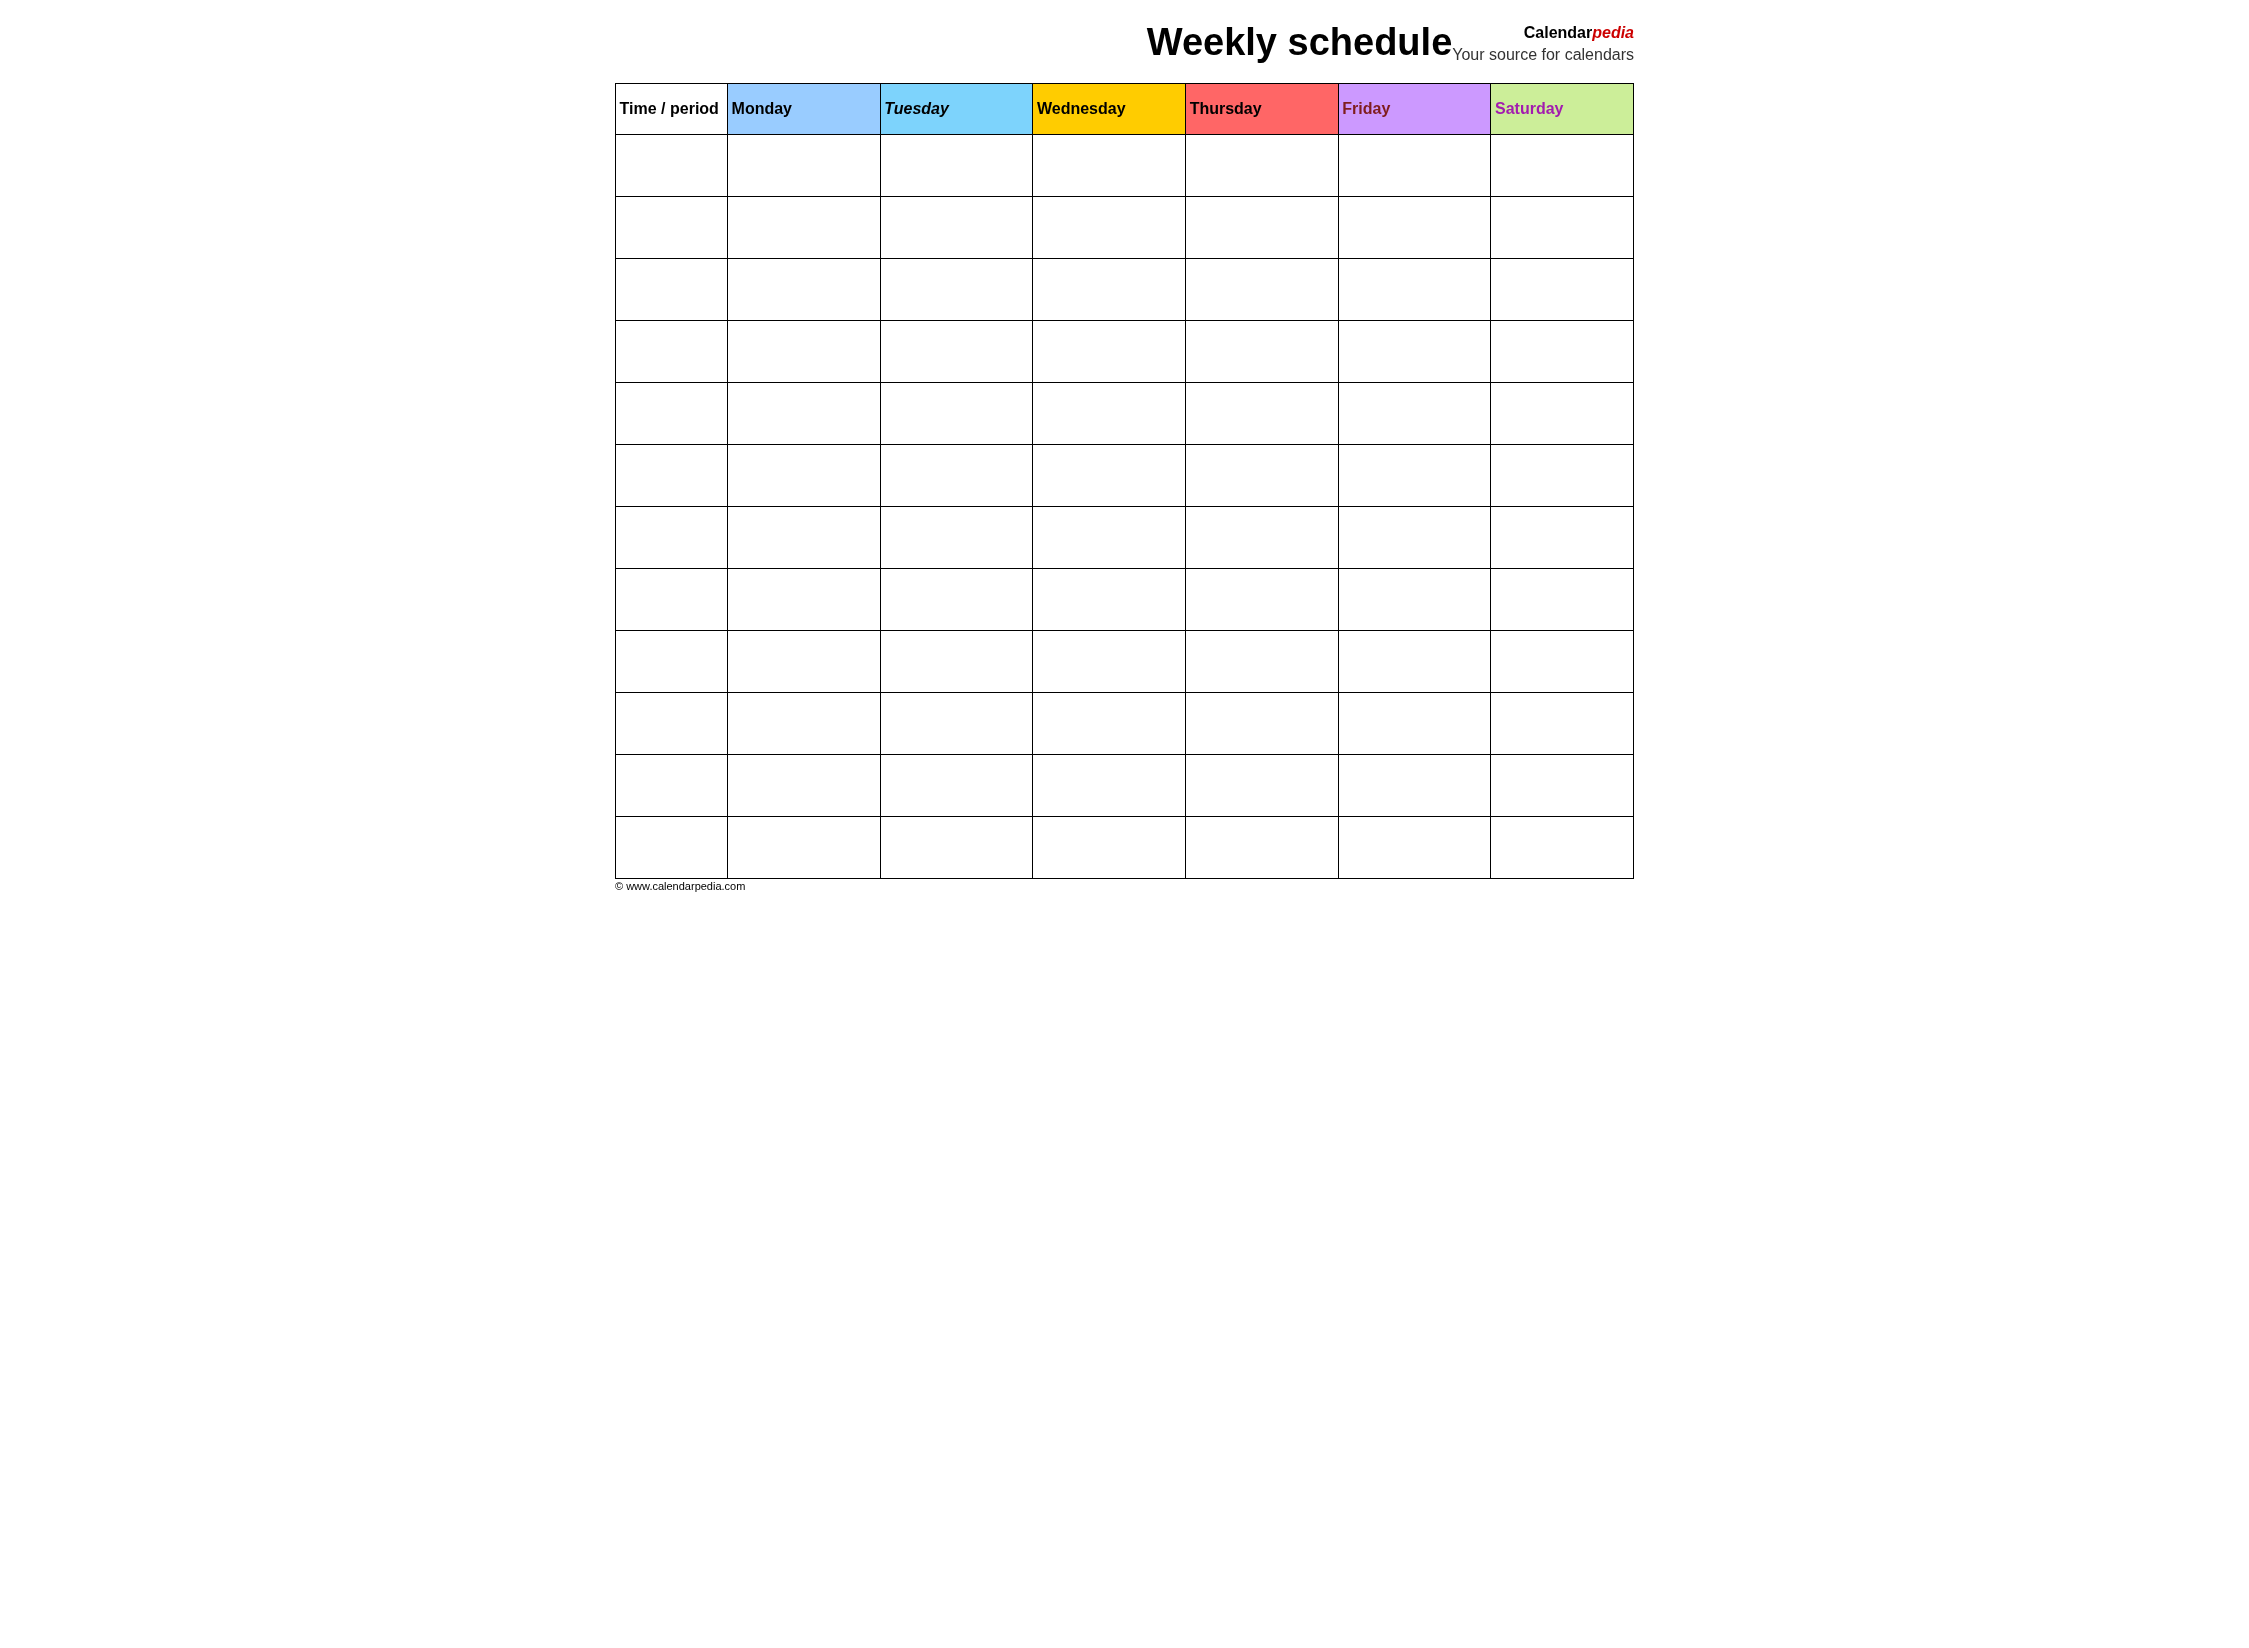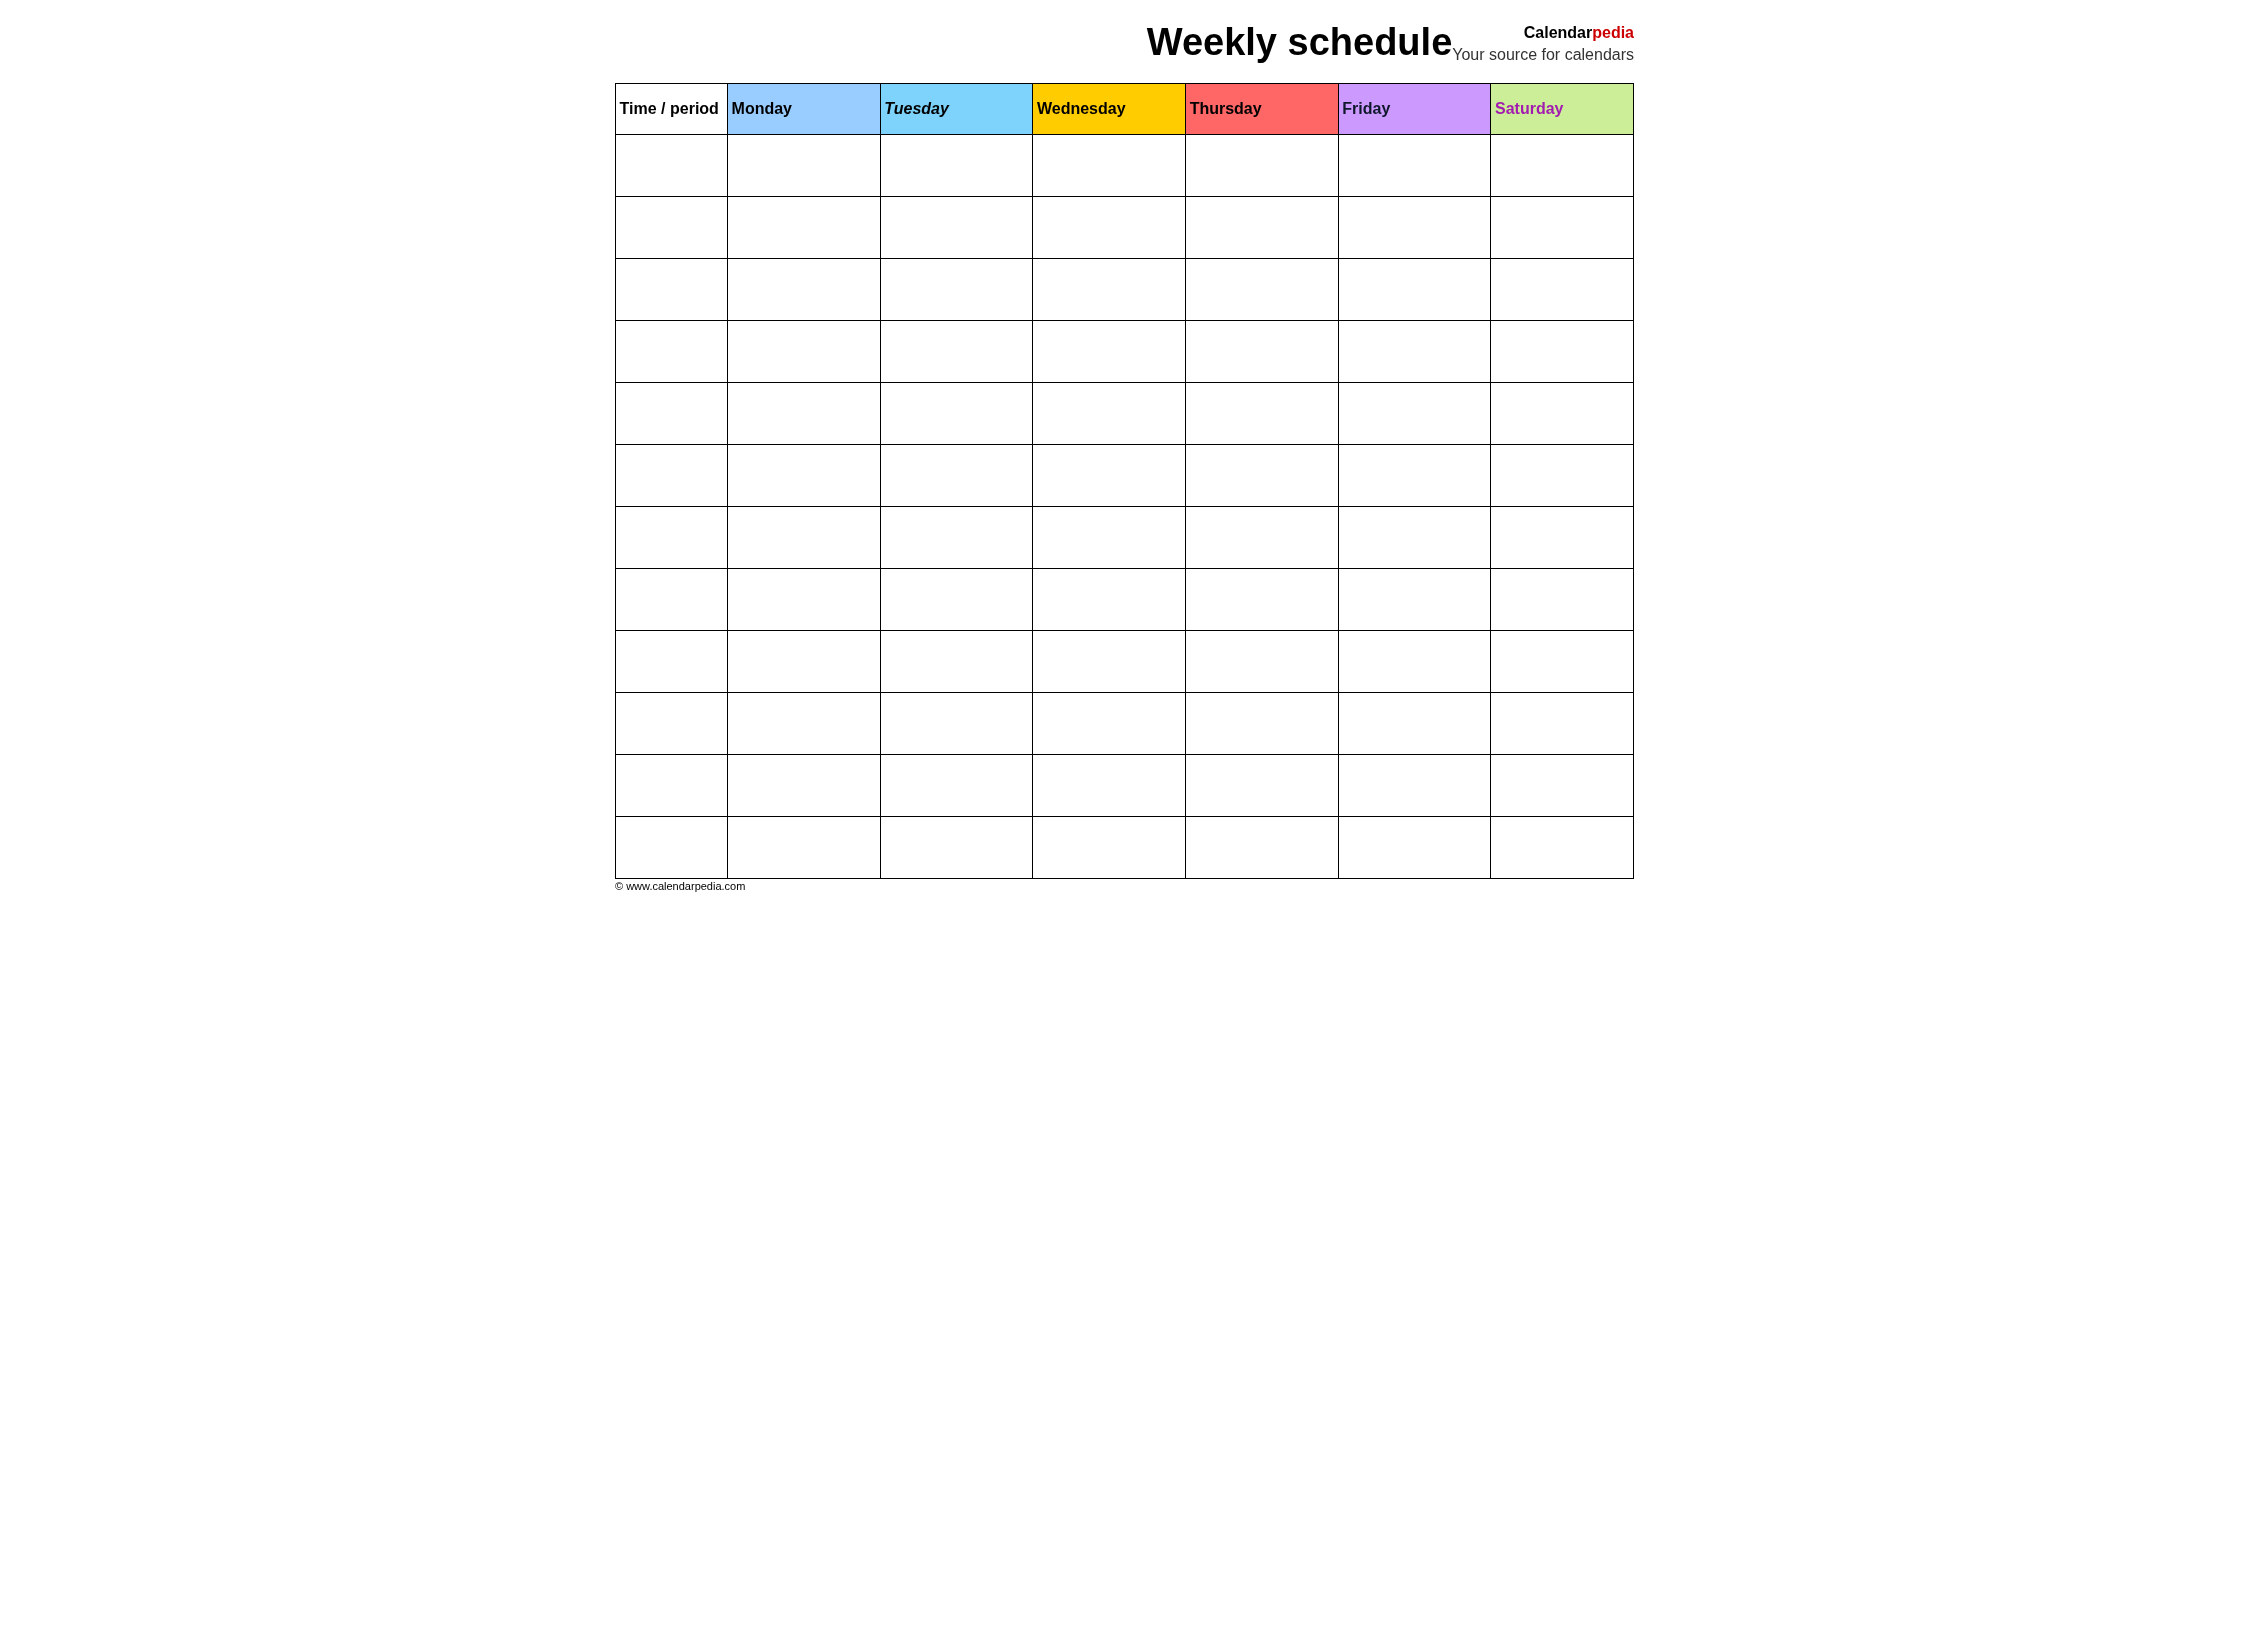--- a/index.html
+++ b/index.html
@@ -53,20 +53,21 @@
     }
 
     .logo-text {
       font-size: 16px;
       font-weight: bold;
       color: #000000;
     }
 
     .logo-text span.red {
       color: #cc0000;
+      font-style: italic;
     }
 
     .logo-subtitle {
       font-size: 16px;
       color: #333333;
     }
 
     .schedule-table {
       width: 100%;
       border-collapse: collapse;
@@ -123,21 +124,21 @@
     }
 
     .col-thursday {
       background-color: #ff6666;
       color: #000000;
       width: 15%;
     }
 
     .col-friday {
       background-color: #cc99ff;
-      color: #0f172a;
+      color: #7f1d1d;
       width: 15%;
     }
 
     .col-saturday {
       background-color: #ccee99;
       color: #a21caf;
       width: 14%;
     }
 
     .footer {

